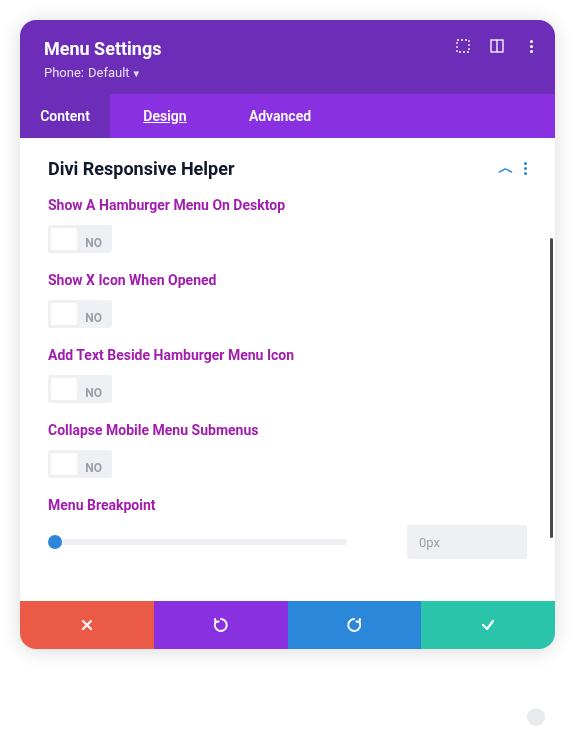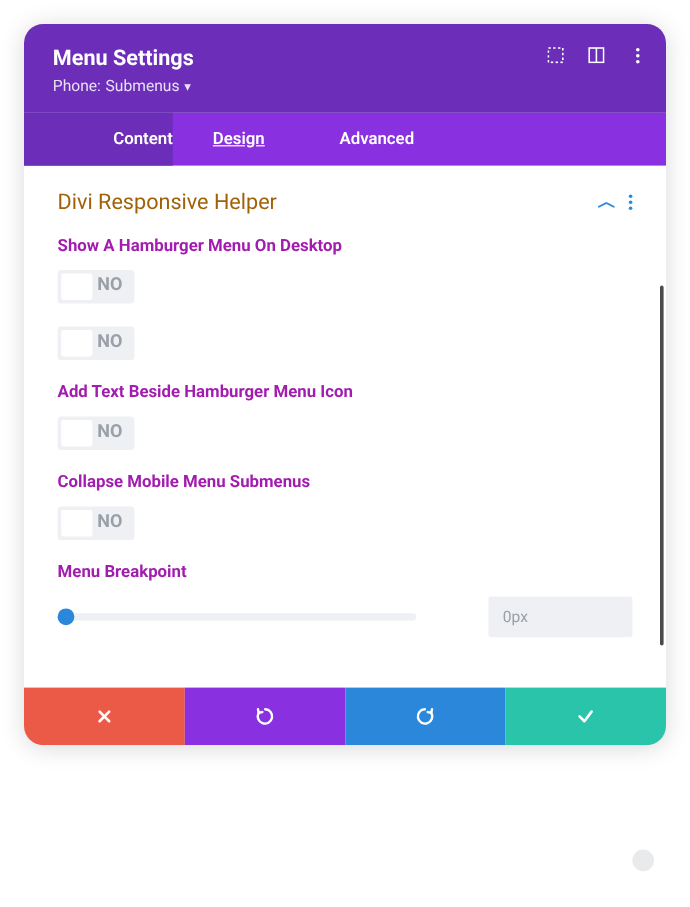--- a/index.html
+++ b/index.html
@@ -59,64 +59,64 @@
   display: flex;
   color: #fff;
 }
 .tab {
   padding: 14px 0;
   font-size: 14px;
   font-weight: 600;
   cursor: pointer;
   text-align: center;
 }
-.tab:nth-child(1){ width: 124px; text-align: right; }
+.tab:nth-child(1){ width: 90px; }
 .tab:nth-child(2){ width: 110px; text-decoration: underline; }
 .tab:nth-child(3){ width: 120px; }
 .tab.active { background: #6c2eb9; }
 .body {
   padding: 20px 28px 24px 28px;
   position: relative;
 }
 .section-header {
   display: flex;
   align-items: center;
   justify-content: space-between;
   margin-bottom: 18px;
 }
 .section-title {
-  color: #a16207;
+  color: #0f172a;
   font-size: 18px;
-  font-weight: 400;
+  font-weight: 700;
 }
 .section-ctrl {
   display: flex;
   gap: 10px;
   align-items: center;
   color: #2b87da;
 }
 .opt {
   margin-bottom: 18px;
   position: relative;
 }
 .opt-label {
   font-size: 14px;
   font-weight: 700;
   color: #a21caf;
   margin-bottom: 12px;
 }
 .toggle {
   display: inline-flex;
-  align-items: flex-start;
+  align-items: flex-end;
   height: 28px;
   border-radius: 3px;
   padding: 3px;
   width: 64px;
   cursor: pointer;
-  font-size: 15px;
+  font-size: 12px;
   font-weight: 700;
   position: relative;
 }
 .toggle.off {
   background: #eef0f3;
   color: #9aa0a8;
 }
 .toggle.on {
   background: #2b87da;
   color: #fff;
@@ -211,21 +211,21 @@
 </style>
 </head>
 <body>
 
 <div class="panel">
 
   <div class="header">
     <div class="header-title">Menu Settings</div>
     <div class="preset-row">
       <span>Phone:</span>
-      <span>Submenus</span>
+      <span>Default</span>
       <span class="caret-down"></span>
     </div>
     <div class="header-icons">
       <div class="hicon">
         <svg width="14" height="14" viewBox="0 0 14 14">
             <rect x="1" y="1" width="12" height="12" fill="none" stroke="#fff" stroke-width="1.3" stroke-dasharray="2 2"></rect>
           </svg>
       </div>
       <div class="hicon">
         <svg width="14" height="14" viewBox="0 0 14 14">
@@ -264,20 +264,21 @@
 
     <div class="opt">
       <div class="opt-label">Show A Hamburger Menu On Desktop</div>
       <div class="toggle off">
         <div class="knob"></div>
         <span class="txt">NO</span>
       </div>
     </div>
 
     <div class="opt">
+      <div class="opt-label">Show X Icon When Opened</div>
       <div class="toggle off">
         <div class="knob"></div>
         <span class="txt">NO</span>
       </div>
     </div>
 
     <div class="opt">
       <div class="opt-label">Add Text Beside Hamburger Menu Icon</div>
       <div class="toggle off">
         <div class="knob"></div>

